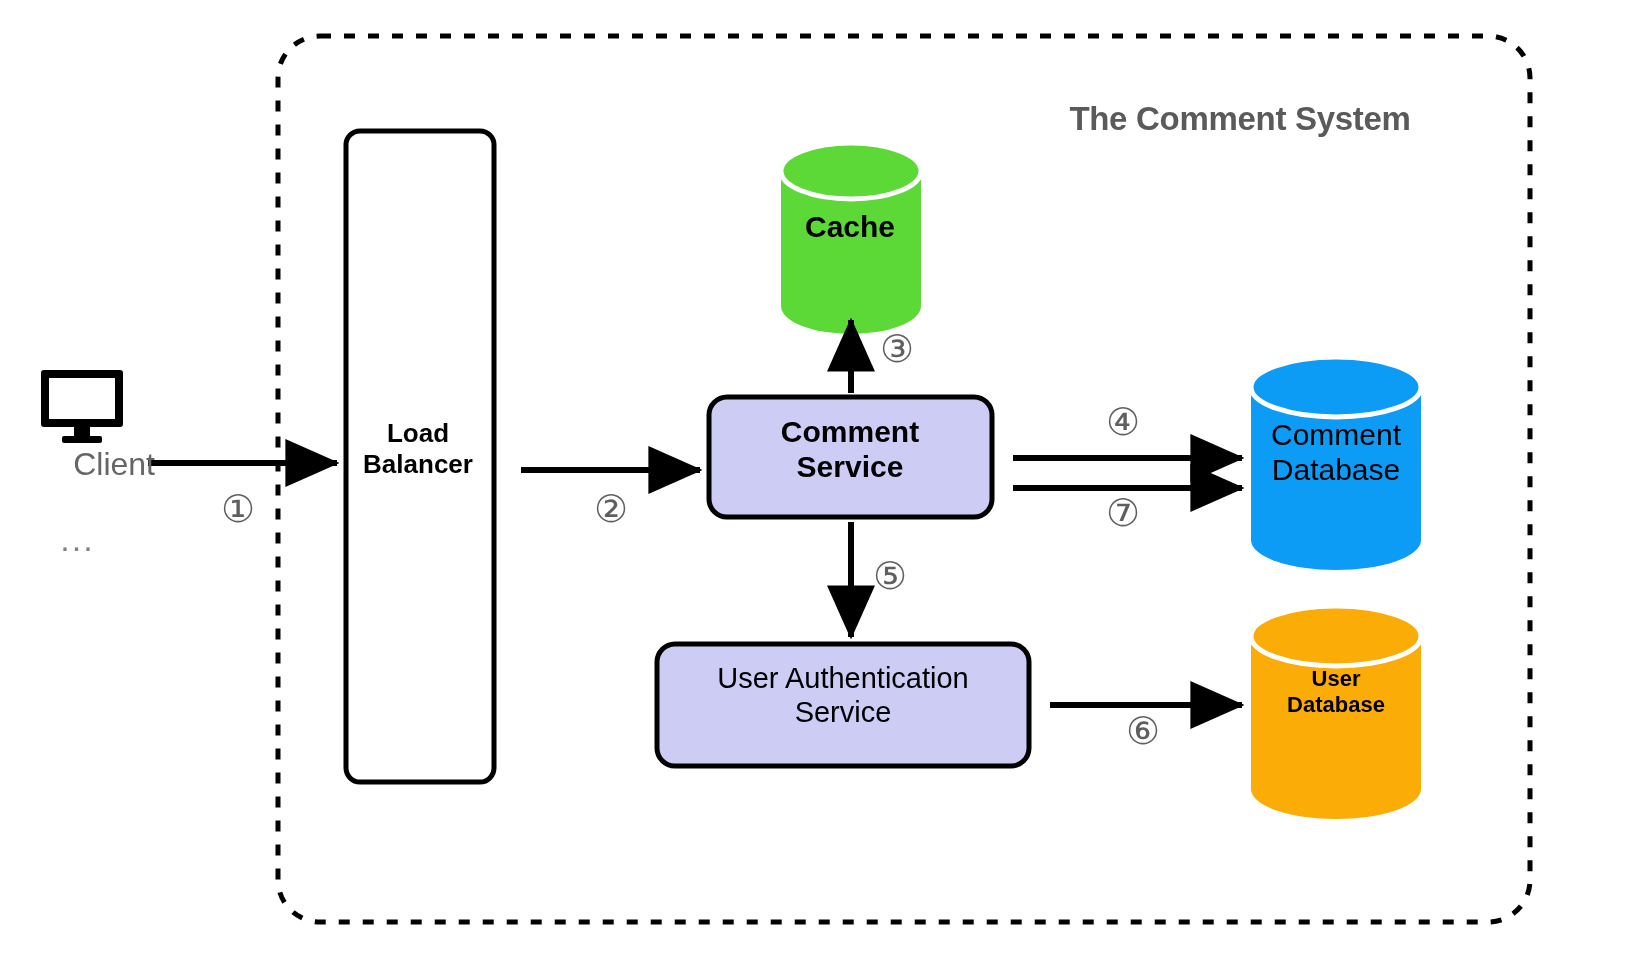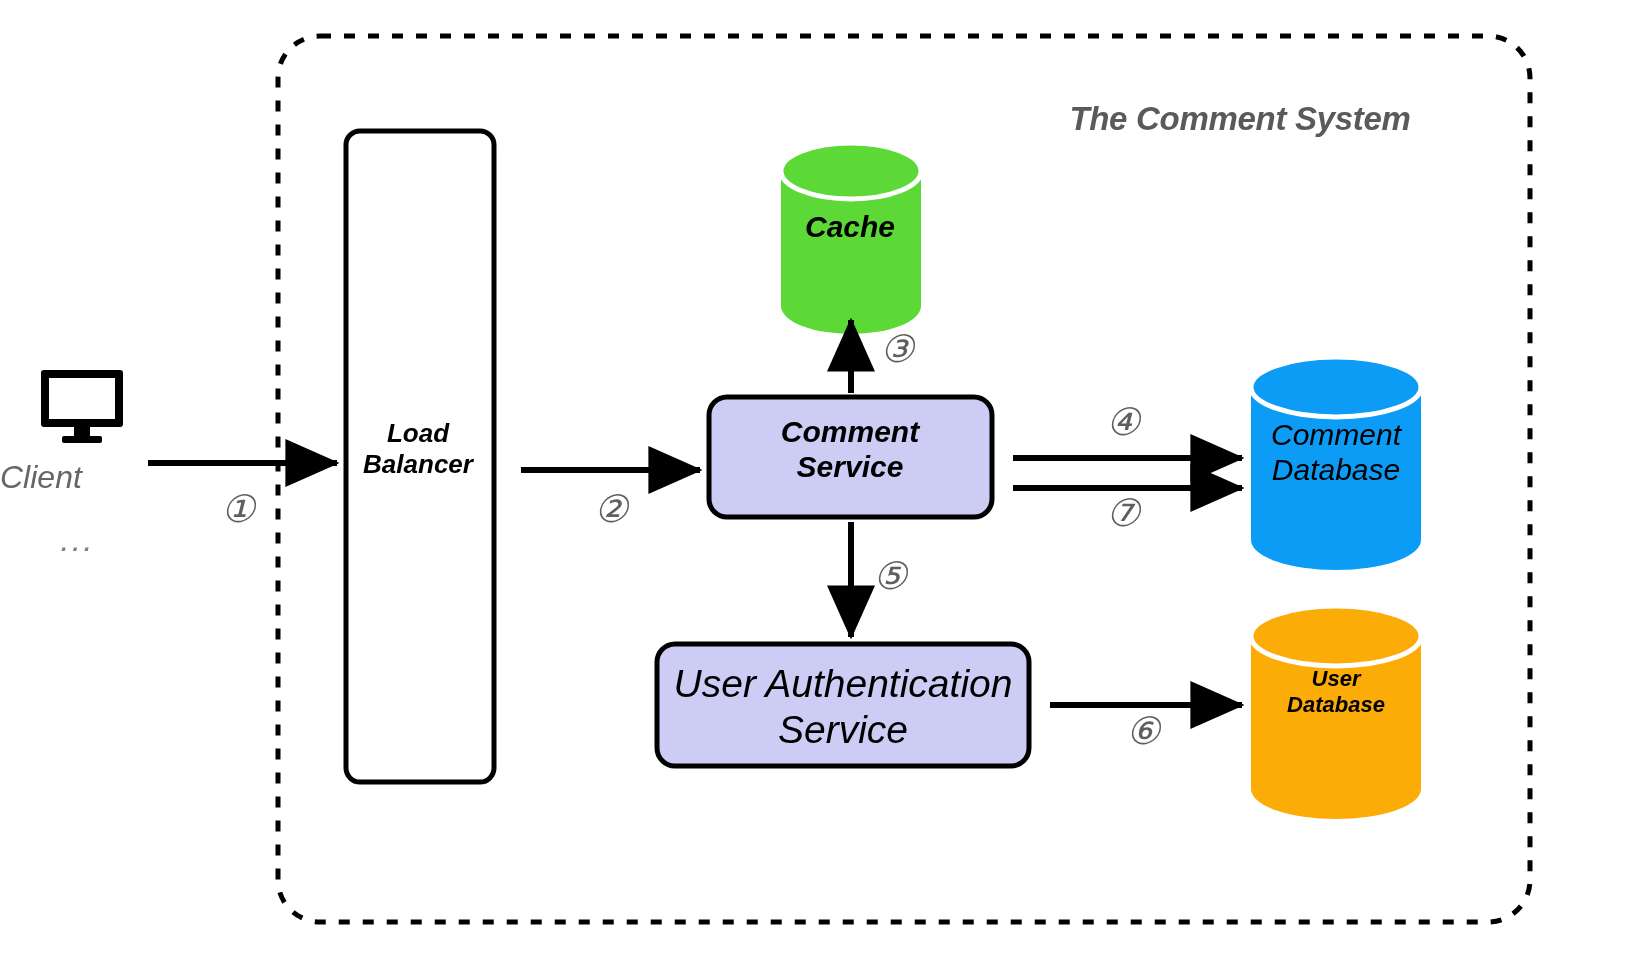--- a/index.html
+++ b/index.html
@@ -10,21 +10,20 @@
   }
   body {
     font-family: "Liberation Sans", sans-serif;
   }
   #canvas {
     position: relative;
     width: 1640px;
     height: 958px;
     background: #ffffff;
     overflow: hidden;
-    font-style: italic;
   }
   #svg-layer {
     position: absolute;
     left: 0;
     top: 0;
     width: 1640px;
     height: 958px;
   }
   .node-label {
     position: absolute;
@@ -42,23 +41,23 @@
     text-align: center;
     font-size: 33px;
     font-weight: bold;
     color: #5a5a5a;
     letter-spacing: -0.3px;
   }
   
   .client-label {
     position: absolute;
     left: 0px;
-    top: 459px;
+    top: 446px;
     width: 155px;
-    text-align: left;
+    text-align: right;
     font-size: 32px;
     color: #666666;
   }
   .client-dots {
     position: absolute;
     left: 0px;
     top: 520px;
     width: 155px;
     text-align: center;
     font-size: 34px;
@@ -87,21 +86,21 @@
     top: 414px;
     width: 288px;
     font-size: 30px;
     font-weight: bold;
     color: #000000;
   }
   .uas-label {
     left: 656px;
     top: 661px;
     width: 374px;
-    font-size: 39px;
+    font-size: 29px;
     color: #000000;
   }
   .cdb-label {
     left: 1245px;
     top: 417px;
     width: 182px;
     font-size: 30px;
     color: #000000;
   }
   .udb-label {

